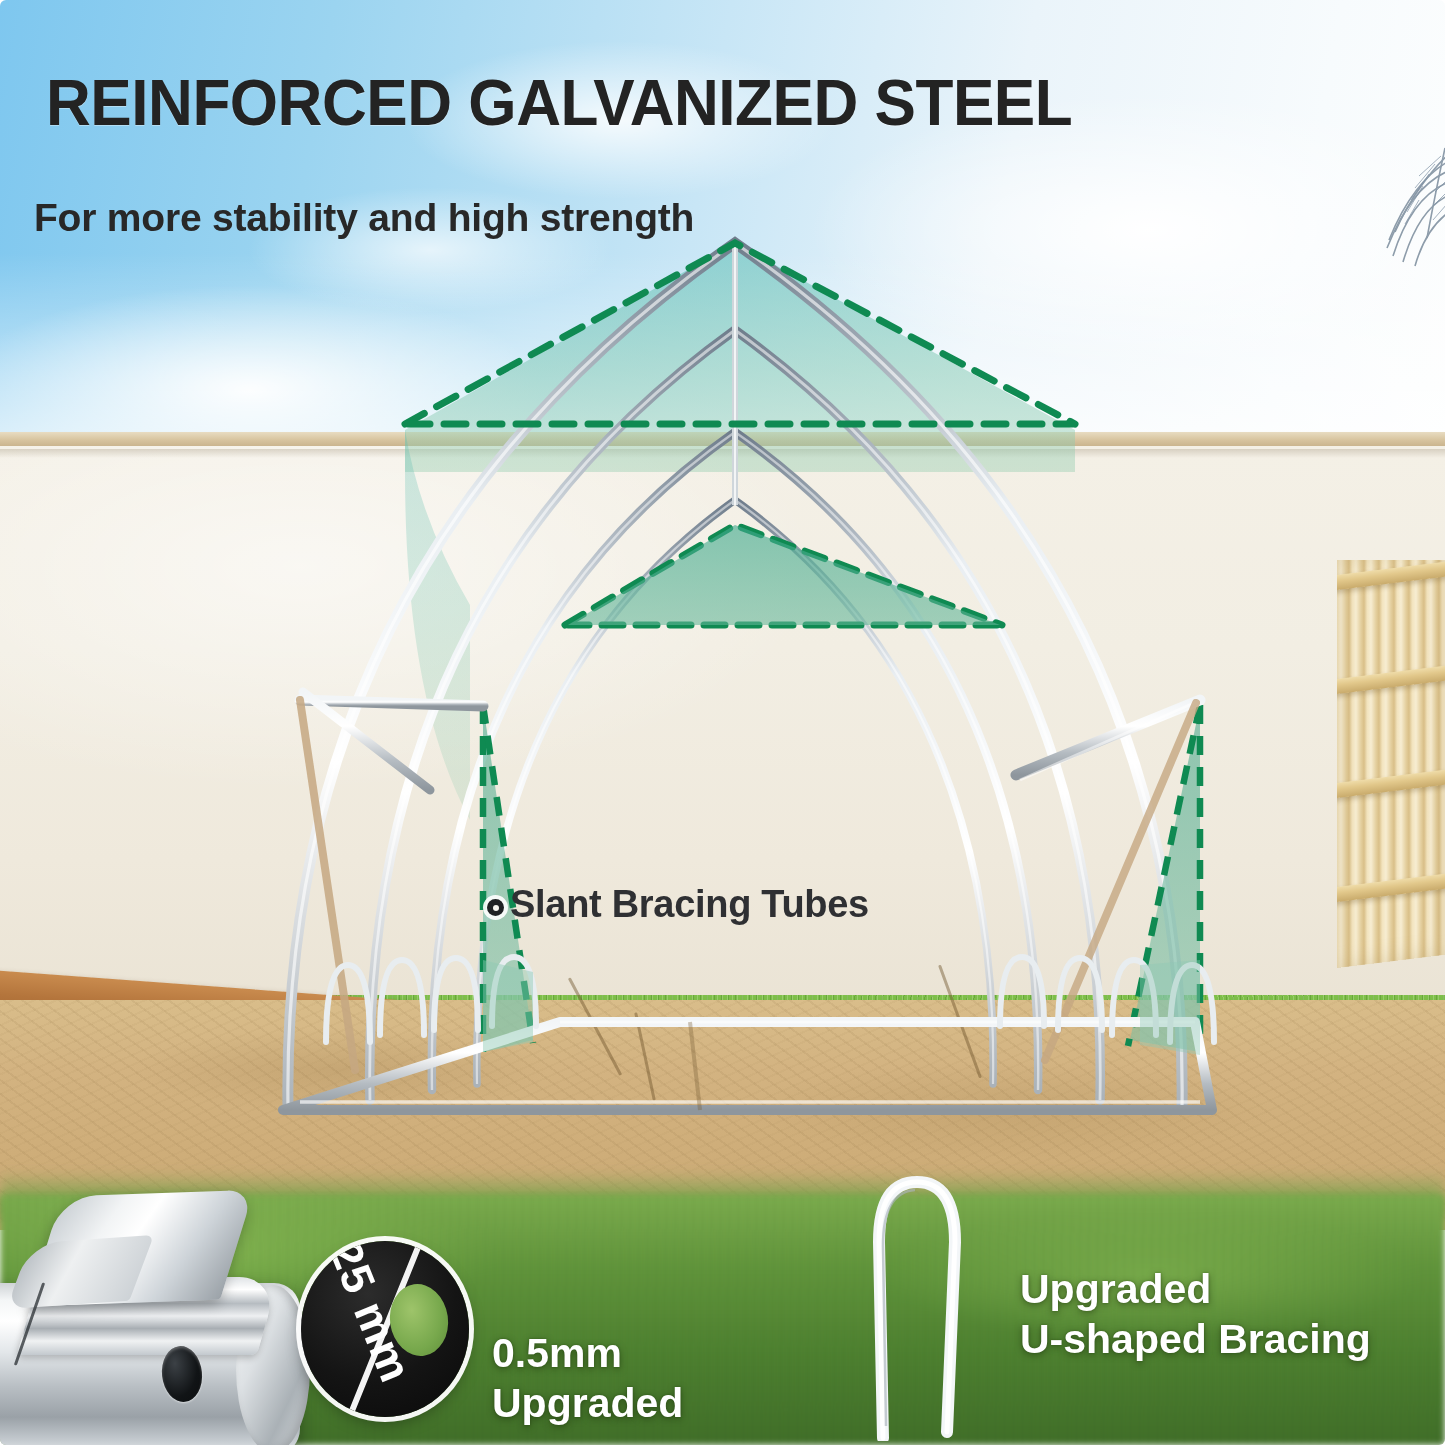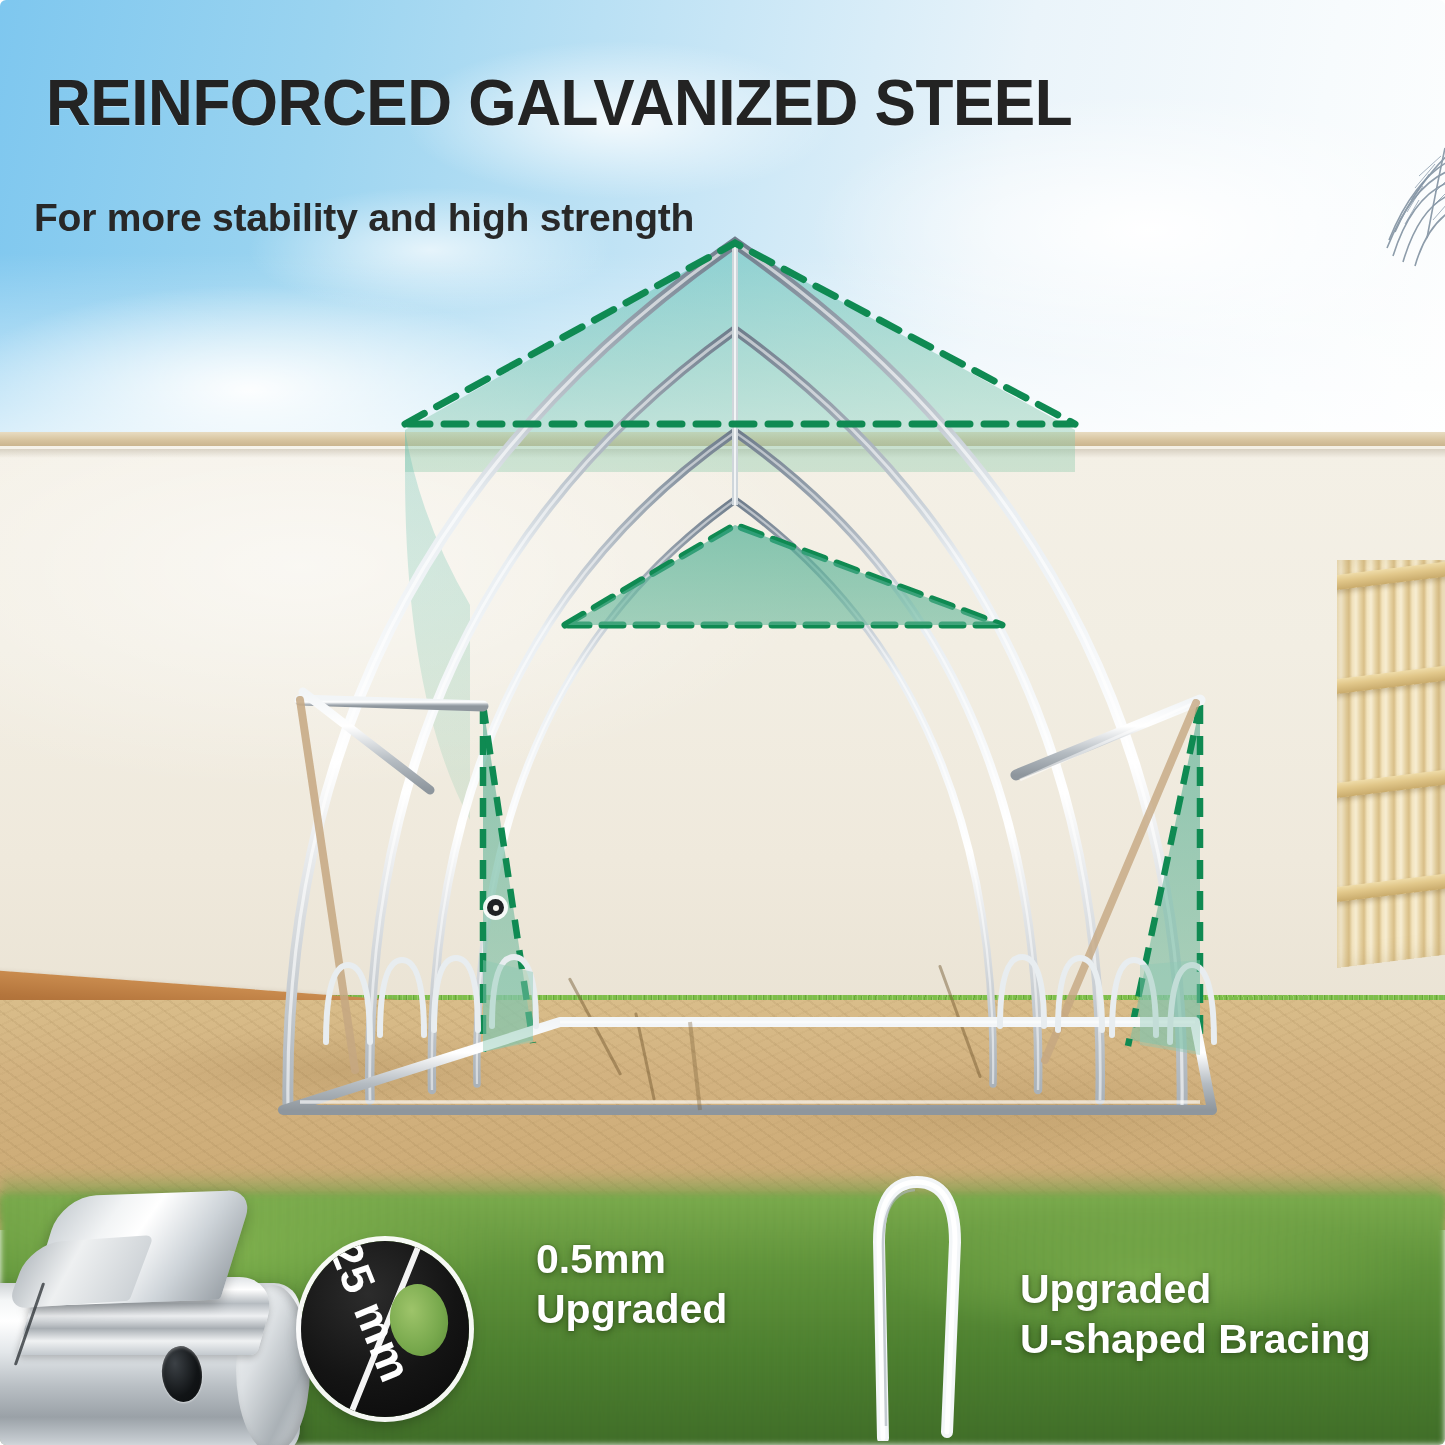--- a/index.html
+++ b/index.html
@@ -160,21 +160,21 @@
   .slant-dot::after{
     content:""; position:absolute; left:5.5px; top:5.5px; width:6px; height:6px;
     border-radius:50%; background:#f6f4ef;
   }
 
   .feat-label {
     position:absolute; color:#ffffff; font-weight:bold;
     font-size:41px; line-height:50px; white-space:nowrap;
     text-shadow:0 2px 7px rgba(25,45,10,.55), 0 0 2px rgba(25,45,10,.4);
   }
-  #thicknessLabel { left:492px; top:1234px;margin-left:44px; }
+  #thicknessLabel { left:492px; top:1328px; }
   #stakesLabel    { left:1020px; top:1264px; }
 
   
   .tube-wrap { position:absolute; left:-60px; top:1155px; width:470px; height:300px; }
   .tube-body {
     position:absolute; left:0; top:128px; width:360px; height:172px;
     background:linear-gradient(180deg,
       #cfd3d6 0%, #f4f6f7 10%, #ffffff 22%, #e3e7ea 40%,
       #b9bfc4 60%, #9aa1a7 78%, #c6ccd1 92%, #eceef0 100%);
     border-radius:10px 26px 26px 10px;
@@ -397,20 +397,21 @@
     </g>
 
     <path d="M483,960 L483,1052 L533,1042 L533,972 Z" fill="#8fc9b4" opacity=".45"></path>
     <path d="M1140,965 L1200,960 L1200,1055 L1140,1045 Z" fill="#8fc9b4" opacity=".42"></path>
   </svg>
 
   <div class="headline">REINFORCED GALVANIZED STEEL</div>
   <div class="subhead">For more stability and high strength</div>
 
   <div class="slant-dot"></div>
+  <div class="slant-label">Slant Bracing Tubes</div>
 
   <div class="grass-fg-edge"></div>
   <div class="grass-fg"></div>
   <div class="grass-fg-tex"></div>
 
   <div class="tube-wrap">
     <div class="tube-body"></div>
     <div class="tube-end"></div>
     <div class="tube-ridge"></div>
     <div class="tube-flap"></div>

